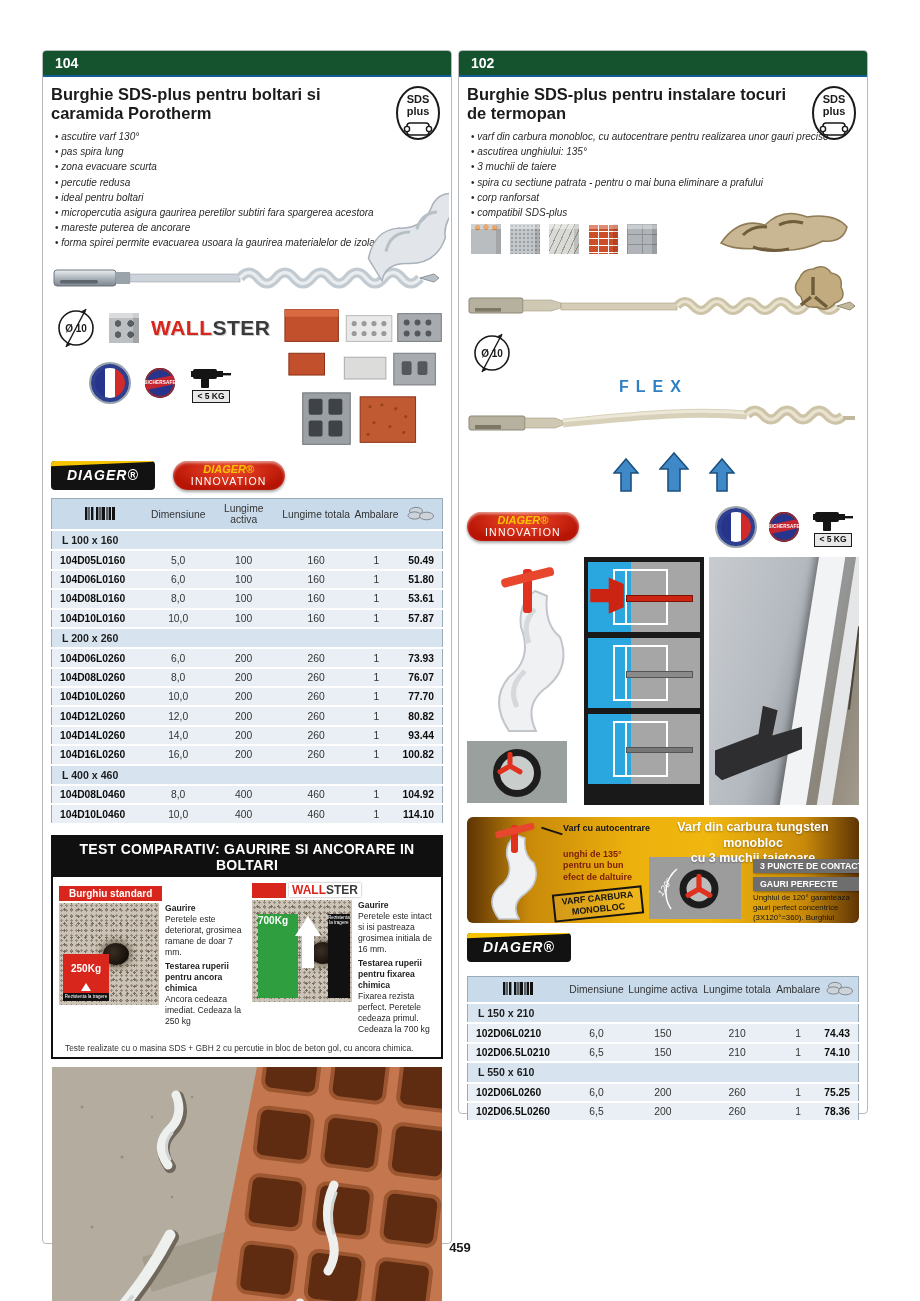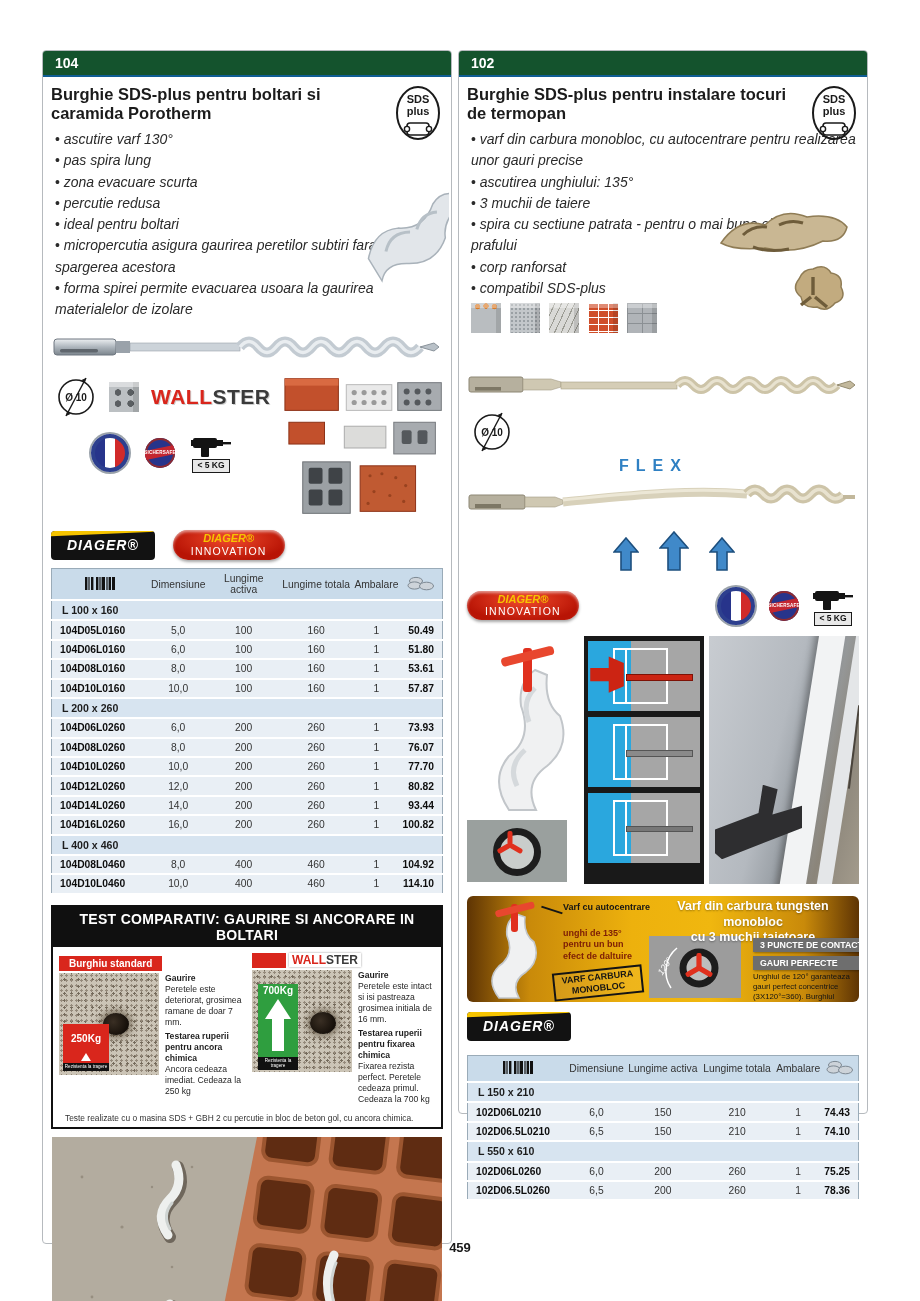--- a/index.html
+++ b/index.html
@@ -8,21 +8,21 @@
   .panel{position:absolute;top:50px;width:408px;background:#fff;border:1px solid #b6babe;border-radius:4px;}
   #panel-left{left:42px;height:1192px;}
   #panel-right{left:458px;height:1062px;}
   .ref-bar{background:#14532d;color:#fff;font-weight:bold;font-size:14px;padding:4px 12px;border-radius:3px 3px 0 0;border-bottom:2px solid #0f5d94;}
   .panel-body{padding:6px 8px 8px;position:relative;}
   .title-row{position:relative;padding-right:52px;min-height:42px;}
   .title{margin:2px 0 4px;font-size:16.5px;line-height:1.18;color:#1b1b1b;font-weight:bold;}
   .sds-badge{position:absolute;right:2px;top:0;}
   .sds-t{font-size:11px;font-weight:bold;fill:#1a1a1a;text-anchor:middle;}
   .bullets{margin:2px 0 4px;padding-left:4px;list-style:none;}
-  .bullets li{font-size:14px;font-style:italic;color:#2a2a2a;line-height:1.52;}
+  .bullets li{font-size:10px;font-style:italic;color:#2a2a2a;line-height:1.52;}
   .bullets li::before{content:"• ";font-style:normal;}
   #panel-left .bullets{max-width:330px;}
   .tip-photo{position:absolute;right:2px;top:98px;}
   .drill-photo{display:block;margin:6px 0 2px;}
   
   .brand-area{display:flex;gap:6px;margin:6px 0 2px;}
   .brand-left{width:222px;}
   .row1{display:flex;align-items:center;gap:12px;margin-left:4px;}
   .row2{display:flex;align-items:center;gap:16px;margin:12px 0 0 40px;}
   .wallster-logo{font-weight:bold;font-size:21px;letter-spacing:.5px;text-shadow:1px 1px 0 #cfcfcf;white-space:nowrap;}
@@ -61,21 +61,21 @@
   .test-label-w{display:flex;align-items:center;gap:3px;margin-bottom:2px;}
   .test-label-w .rsq{width:34px;height:15px;background:#d9261c;}
   .test-label-w .wl{font-size:12px;font-weight:bold;background:#fff;padding:0 3px;box-shadow:0 0 2px #999;}
   .test-row{display:flex;gap:6px;}
   .tphoto{width:100px;height:102px;position:relative;flex:0 0 auto;background-color:#cbc4b6;background-image:radial-gradient(#94897a 1px,transparent 1.3px),radial-gradient(#756b5c 1px,transparent 1.2px);background-size:5px 5px,7px 7px;background-position:0 0,2px 3px;}
   .hole{position:absolute;width:26px;height:22px;background:radial-gradient(circle at 40% 40%,#3a2f24,#16100a 70%);border-radius:50%;left:44px;top:40px;box-shadow:0 0 6px 3px rgba(60,45,25,.5);}
   .badge-red{position:absolute;left:4px;bottom:4px;width:46px;background:#d9261c;text-align:center;}
   .badge-red .bval{color:#fff;font-size:10px;font-weight:bold;padding:9px 0;}
   .badge-red .uparrow{width:0;height:0;border-left:5px solid transparent;border-right:5px solid transparent;border-bottom:8px solid #fff;margin:0 auto 2px;}
   .bcap{background:#111;color:#fff;font-size:4.6px;line-height:1.2;padding:1px 0;}
-  .badge-green{position:absolute;left:6px;top:14px;width:40px;height:84px;background:#2f9e3f;display:flex;flex-direction:column;text-align:center;}
+  .badge-green{position:absolute;left:6px;top:14px;width:40px;height:84px;background:#2f9e3f;display:flex;flex-direction:row;text-align:center;}
   .badge-green .bval{color:#fff;font-size:10px;font-weight:bold;padding:1px 0;}
   .garrow{flex:1;position:relative;}
   .test-text{font-size:8.6px;line-height:1.28;color:#1f1f1f;}
   .test-text b{display:block;}
   .test-text span{display:block;margin-bottom:3px;}
   .test-foot{font-size:8.4px;color:#333;padding:3px 12px 4px;}
   .big-photo{display:block;margin:8px auto 0;}
   
   .materials{display:flex;gap:9px;margin:4px 0 6px 4px;}
   .mat{width:30px;height:30px;box-shadow:inset 0 5px 0 rgba(255,255,255,.35),inset -5px 0 0 rgba(0,0,0,.12);}
@@ -147,20 +147,21 @@
           <circle cx="34" cy="44" r="2.6" fill="#fff" stroke="#1a1a1a" stroke-width="1.4"></circle>
         </svg>
       </div>
       <ul class="bullets">
           <li>ascutire varf 130°</li>
           <li>pas spira lung</li>
           <li>zona evacuare scurta</li>
           <li>percutie redusa</li>
           <li>ideal pentru boltari</li>
           <li>micropercutia asigura gaurirea peretilor subtiri fara spargerea acestora</li>
+          <li>mareste puterea de ancorare</li>
           <li>forma spirei permite evacuarea usoara la gaurirea materialelor de izolare</li>
         </ul>
 
       <svg class="tip-photo" width="86" height="108" viewBox="0 0 86 108">
         <g transform="rotate(36 43 54)">
           <path d="M30 100 q-12 -26 6 -42 q22 -14 14 -40 q-1 -14 10 -20 l12 6 q-4 22 8 34 q8 26 -14 42 q-20 13 -12 30 z" fill="#e2e6ea" stroke="#a9b2ba" stroke-width="1.5"></path>
           <path d="M40 84 q-8 -18 8 -30 M52 48 q-6 -16 6 -26" fill="none" stroke="#b7c0c7" stroke-width="3"></path>
         </g>
       </svg>
 

